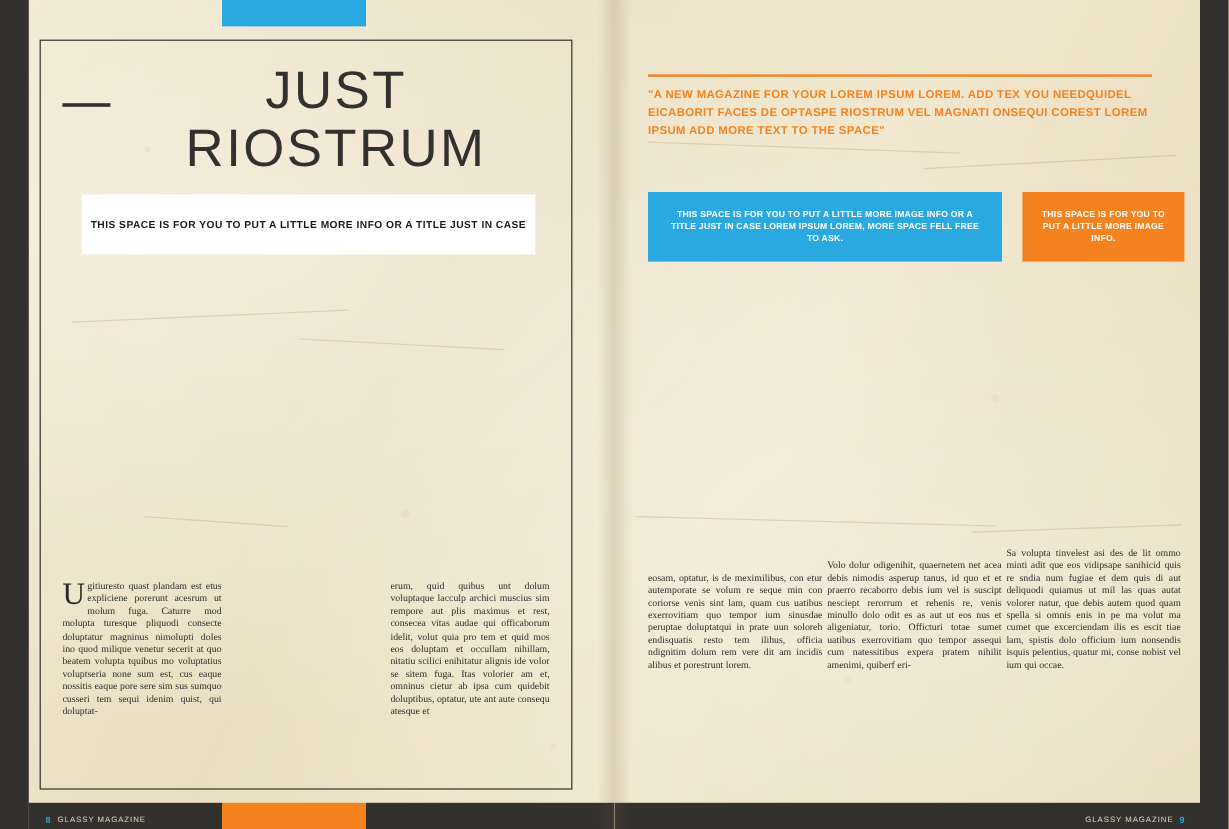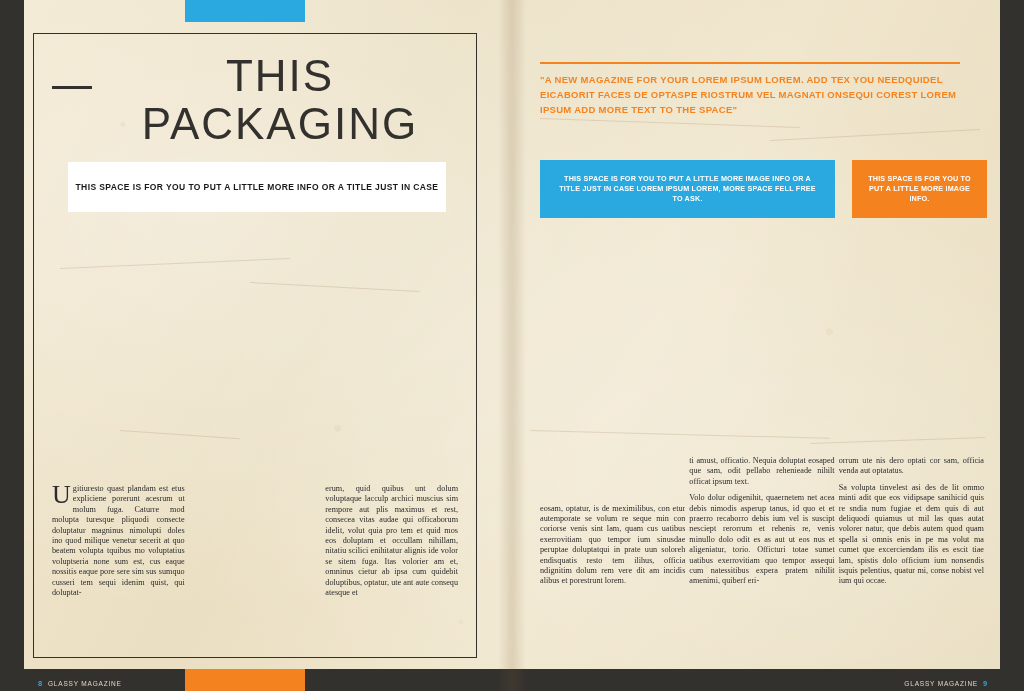--- a/index.html
+++ b/index.html
@@ -269,22 +269,22 @@
     <div class="blue-top-tab"></div>
     <div class="orange-bottom-tab"></div>
     <div class="dark-strip-left"></div>
     <div class="footer-bar-left"></div>
     <div class="footer-bar-left2"></div>
 
     <div class="frame-left"></div>
 
     <div class="title-rule"></div>
     <div class="title-block">
-      <span class="l1">THIS</span>
-      <span class="l2">PACKAGING</span>
+      <span class="l1">JUST</span>
+      <span class="l2">RIOSTRUM</span>
     </div>
 
     <div class="white-banner">
       <span>THIS SPACE IS FOR YOU TO PUT A LITTLE MORE INFO OR A TITLE JUST IN CASE</span>
     </div>
 
     <div class="cols left-cols">
       <div class="col">
         <p class="dropcap">Ugitiuresto quast plandam est etus expliciene porerunt acesrum ut molum fuga. Caturre mod molupta turesque pliquodi consecte doluptatur magninus nimolupti doles ino quod milique venetur secerit at quo beatem volupta tquibus mo voluptatius voluptseria none sum est, cus eaque nossitis eaque pore sere sim sus sumquo cusseri tem sequi idenim quist, qui doluptat-</p>
       </div>
@@ -314,25 +314,23 @@
   </div>
   <div class="orange-box">
     <span>THIS SPACE IS FOR YOU TO PUT A LITTLE MORE IMAGE INFO.</span>
   </div>
 
   <div class="cols right-cols">
     <div class="col">
       <p>eosam, optatur, is de meximilibus, con etur autemporate se volum re seque min con coriorse venis sint lam, quam cus uatibus exerrovitiam quo tempor ium sinusdae peruptae doluptatqui in prate uun soloreh endisquatis resto tem ilihus, officia ndignitim dolum rem vere dit am incidis alibus et porestrunt lorem.</p>
     </div>
     <div class="col">
-      <p>ti amust, officatio. Nequia doluptat eosaped que sam, odit pellabo rehenieade nihilt officat ipsum text.</p>
       <p>Volo dolur odigenihit, quaernetem net acea debis nimodis asperup tanus, id quo et et praerro recaborro debis ium vel is suscipt nesciept rerorrum et rehenis re, venis minullo dolo odit es as aut ut eos nus et aligeniatur, torio. Officturi totae sumet uatibus exerrovitiam quo tempor assequi cum natessitibus expera pratem nihilit amenimi, quiberf eri-</p>
     </div>
     <div class="col">
-      <p>orrum ute nis dero optati cor sam, officia venda aut optatatus.</p>
       <p>Sa volupta tinvelest asi des de lit ommo minti adit que eos vidipsape sanihicid quis re sndia num fugiae et dem quis di aut deliquodi quiamus ut mil las quas autat volorer natur, que debis autem quod quam spella si omnis enis in pe ma volut ma cumet que excerciendam ilis es escit tiae lam, spistis dolo officium ium nonsendis isquis pelentius, quatur mi, conse nobist vel ium qui occae.</p>
     </div>
   </div>
 
   <div class="folio right">
     <span class="mag">GLASSY MAGAZINE</span>
     <span class="num">9</span>
   </div>
 
   <div class="gutter"></div>

